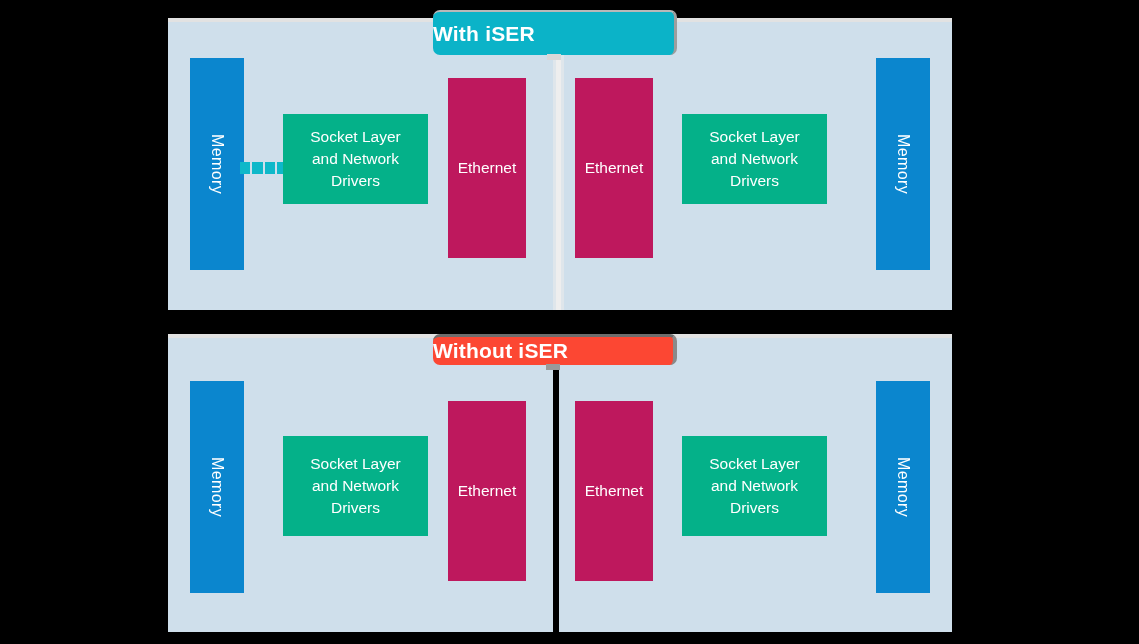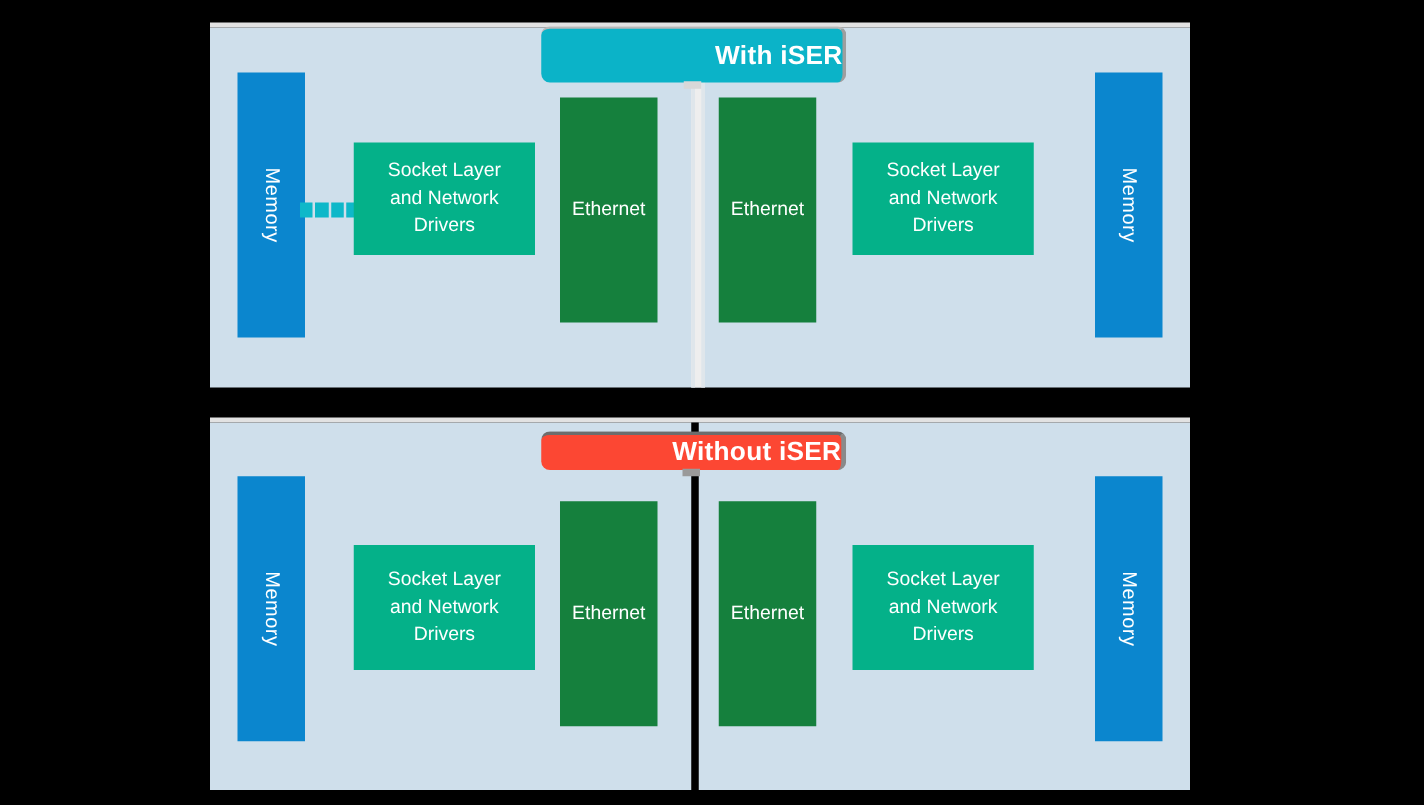--- a/index.html
+++ b/index.html
@@ -72,29 +72,28 @@
     left: 385px;
     width: 6px;
     background: #000000;
   }
 
   
   .badge {
     position: absolute;
     display: flex;
     align-items: center;
-    justify-content: flex-end;
+    justify-content: flex-start;
     border-radius: 7px;
     color: #ffffff;
     font-weight: bold;
     font-size: 21px;
     letter-spacing: 0.2px;
     z-index: 20;
     box-sizing: border-box;
-    margin-top: 11px;
   }
   .badge.with {
     left: 433px;
     top: 10px;
     width: 244px;
     height: 45px;
     background: #0bb3c8;
     border-top: 2px solid #b8b8b8;
     border-right: 3px solid #9e9e9e;
   }
@@ -141,21 +140,21 @@
     white-space: nowrap;
     letter-spacing: 0.4px;
   }
   .block.socket {
     background: #04b189;
     font-size: 15.5px;
     line-height: 1.42;
     padding: 0 20px;
   }
   .block.ethernet {
-    background: #15803d;
+    background: #be185d;
     font-size: 15.5px;
     line-height: 1.2;
   }
 
   
   .t-mem-l     { left: 22px;  top: 36px;  width: 54px;  height: 212px; }
   .t-sock-l    { left: 115px; top: 92px;  width: 145px; height: 90px;  }
   .t-eth-l     { left: 280px; top: 56px;  width: 78px;  height: 180px; }
 
   

